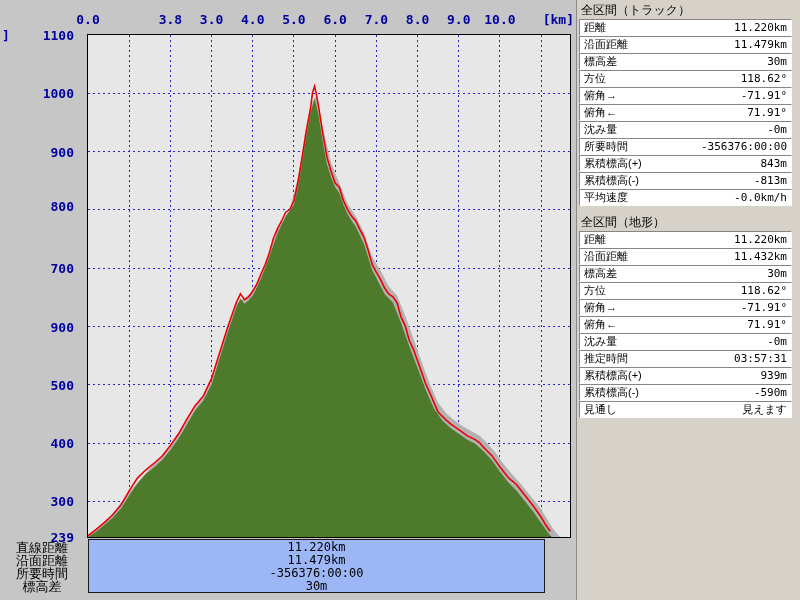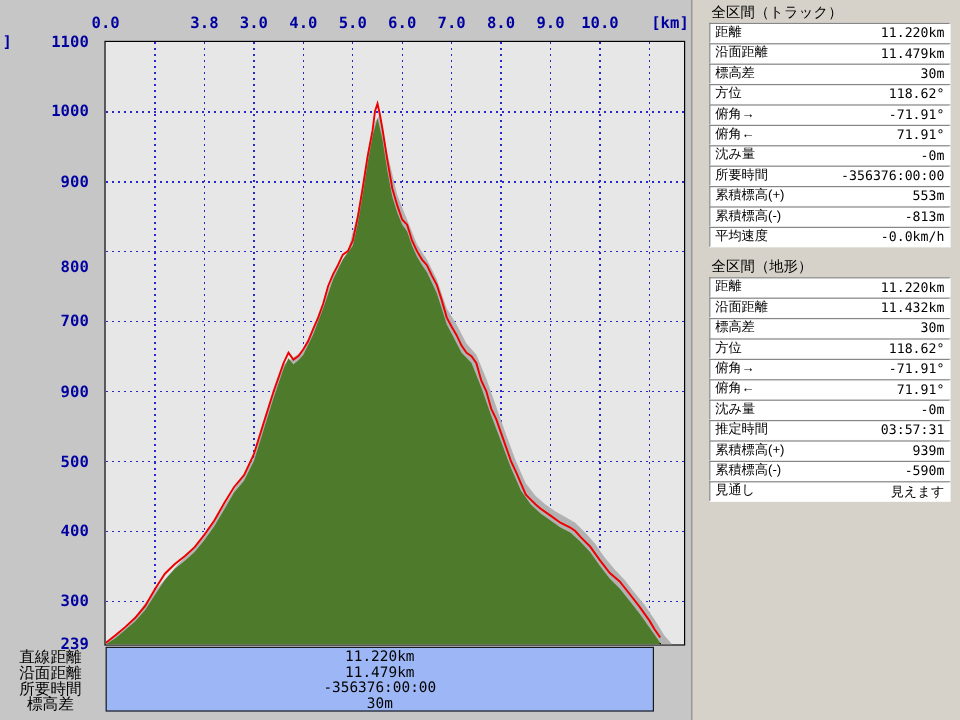--- a/index.html
+++ b/index.html
@@ -23,21 +23,21 @@
   
   #summary-labels { position:absolute; left:0; top:541px; width:84px; }
   .sum-label { height:13px; line-height:13px; text-align:center; font-size:13px; color:#000; }
   #summary-bar { position:absolute; left:88px; top:539px; width:457px; height:54px;
                  background:#9db6f5; border:1px solid #1a1a1a; }
   .sum-value { height:13px; line-height:13px; text-align:center; color:#000;
                font:12px "DejaVu Sans Mono",monospace; }
 
   
   #side-panel { position:absolute; left:576px; top:0; width:224px; height:600px;
-                background:#d6d2ca; border-left:1px solid #8a8a8a; padding:2px 8px 0 14px; }
+                background:#d6d2ca; border-left:1px solid #8a8a8a; padding:2px 8px 0 2px; }
   .section { margin-bottom:8px; }
   .section-title { font-size:12px; color:#000; height:17px; line-height:16px; padding-left:2px; }
   .prow { display:flex; justify-content:space-between; background:#fff;
           border:1px solid; border-color:#868686 #fdfdfd #fdfdfd #868686;
           height:17px; line-height:15px; font-size:11px; padding:0 4px; }
   .plabel { color:#000; white-space:nowrap; }
   .pvalue { color:#000; font-family:"DejaVu Sans Mono",monospace; white-space:nowrap; }
 </style>
 </head>
 <body>
@@ -94,21 +94,21 @@
       <span class="tick xtick" style="left: 234.786px; top: 12px; width: 36px;">4.0</span>
       <span class="tick xtick" style="left: 275.983px; top: 12px; width: 36px;">5.0</span>
       <span class="tick xtick" style="left: 317.179px; top: 12px; width: 36px;">6.0</span>
       <span class="tick xtick" style="left: 358.376px; top: 12px; width: 36px;">7.0</span>
       <span class="tick xtick" style="left: 399.573px; top: 12px; width: 36px;">8.0</span>
       <span class="tick xtick" style="left: 440.769px; top: 12px; width: 36px;">9.0</span>
       <span class="tick xtick" style="left: 481.966px; top: 12px; width: 36px;">10.0</span>
       <span class="tick ytick" style="left: 6px; top: 28px; width: 56px;">1100</span>
       <span class="tick ytick" style="left: 6px; top: 86.3043px; width: 56px;">1000</span>
       <span class="tick ytick" style="left: 6px; top: 144.609px; width: 56px;">900</span>
-      <span class="tick ytick" style="left: 6px; top: 216px; width: 56px;">800</span>
+      <span class="tick ytick" style="left: 6px; top: 199px; width: 56px;">800</span>
       <span class="tick ytick" style="left: 6px; top: 261.217px; width: 56px;">700</span>
       <span class="tick ytick" style="left: 6px; top: 319.521px; width: 56px;">900</span>
       <span class="tick ytick" style="left: 6px; top: 377.826px; width: 56px;">500</span>
       <span class="tick ytick" style="left: 6px; top: 436.13px; width: 56px;">400</span>
       <span class="tick ytick" style="left: 6px; top: 494.434px; width: 56px;">300</span>
       <span class="tick ytick" style="left: 6px; top: 530px; width: 56px;">239</span>
     </div>
 
   <div id="side-panel">
     <div class="section">
@@ -141,21 +141,21 @@
           <div class="prow">
             <span class="plabel">沈み量</span>
             <span class="pvalue">-0m</span>
           </div>
           <div class="prow">
             <span class="plabel">所要時間</span>
             <span class="pvalue">-356376:00:00</span>
           </div>
           <div class="prow">
             <span class="plabel">累積標高(+)</span>
-            <span class="pvalue">553m</span>
+            <span class="pvalue">843m</span>
           </div>
           <div class="prow">
             <span class="plabel">累積標高(-)</span>
             <span class="pvalue">-813m</span>
           </div>
           <div class="prow">
             <span class="plabel">平均速度</span>
             <span class="pvalue">-0.0km/h</span>
           </div>
         </div>

